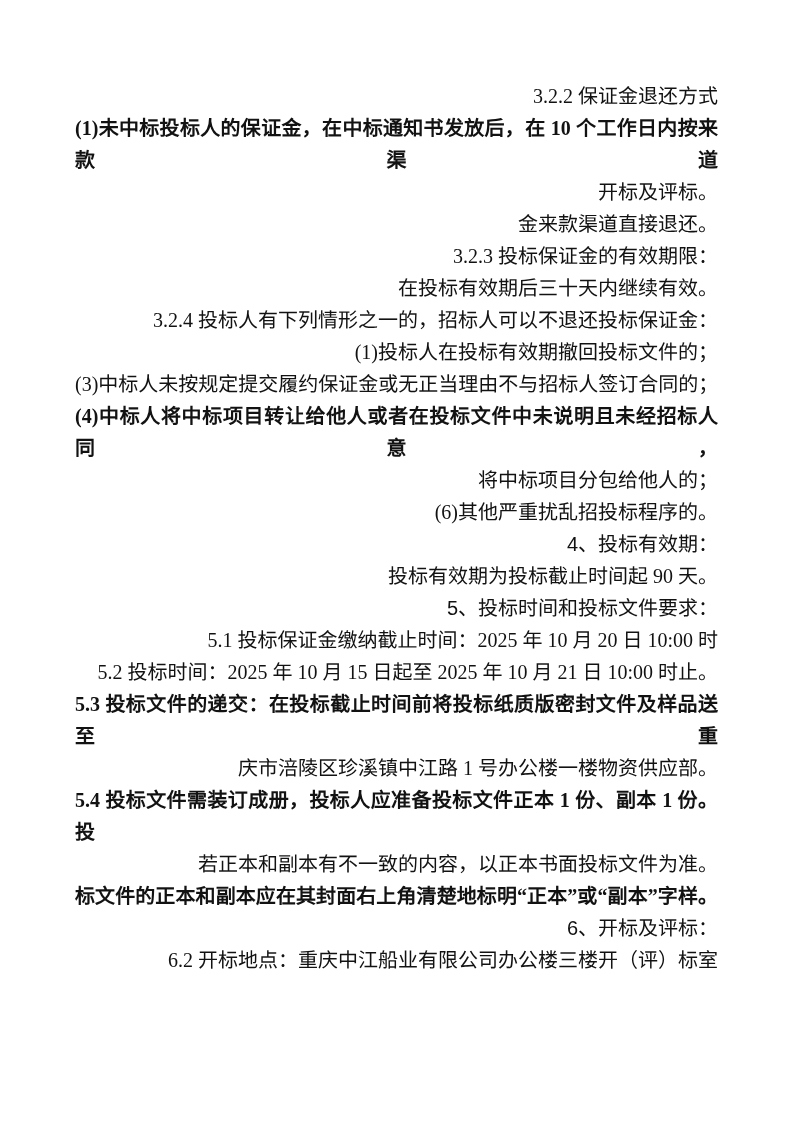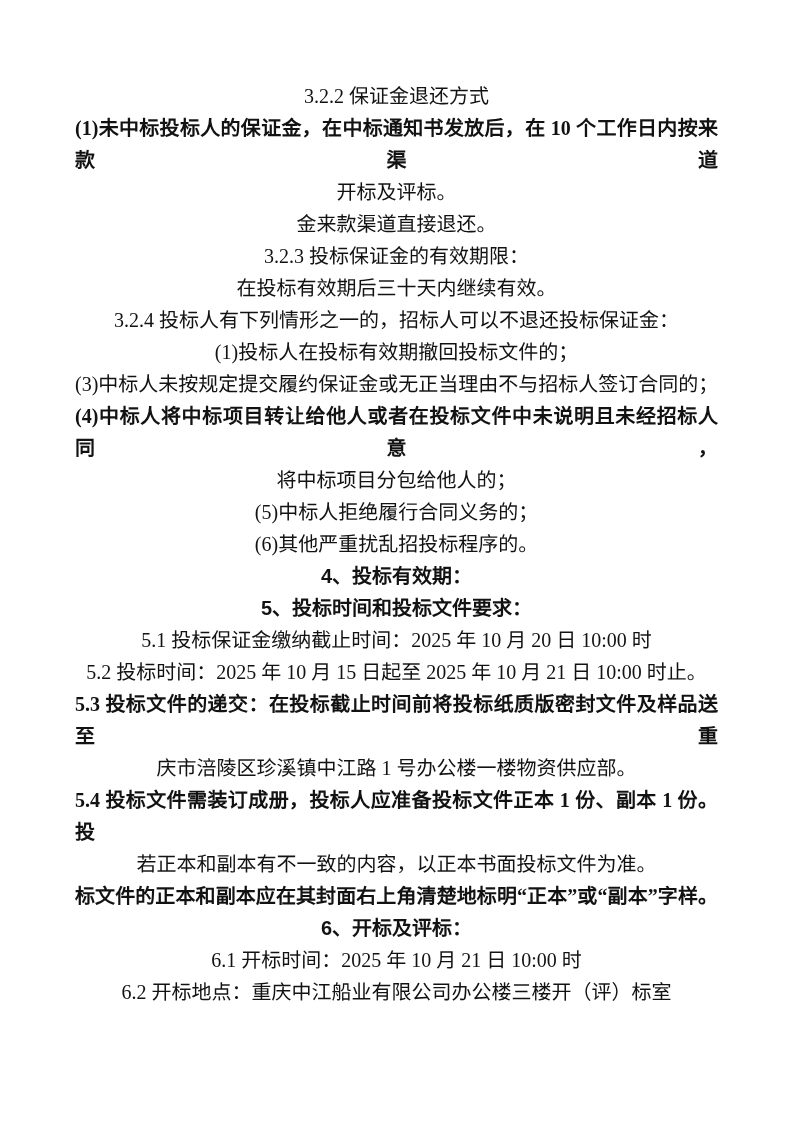--- a/index.html
+++ b/index.html
@@ -20,60 +20,59 @@
   .content {
     position: absolute;
     top: 80px;
     left: 75px;
     width: 643px;
   }
   .ln {
     font-size: 20px;
     line-height: 32px;
     white-space: nowrap;
-    text-align: center;
+    text-align: right;
   }
   
   .ln.j {
     white-space: normal;
     text-align: justify;
     text-align-last: justify;
     font-weight: bold;
   }
   
   .ln.h {
     font-family: "Liberation Sans", "DejaVu Sans", sans-serif;
-    font-weight: bold;
+    font-weight: normal;
   }
 </style>
 </head>
 <body>
 
 <div class="page">
   <div class="content">
     <div class="ln">3.2.2 保证金退还方式</div>
     <div class="ln j">(1)未中标投标人的保证金，在中标通知书发放后，在 10 个工作日内按来款渠道</div>
     <div class="ln">开标及评标。</div>
     <div class="ln">金来款渠道直接退还。</div>
     <div class="ln">3.2.3 投标保证金的有效期限：</div>
     <div class="ln">在投标有效期后三十天内继续有效。</div>
     <div class="ln">3.2.4 投标人有下列情形之一的，招标人可以不退还投标保证金：</div>
     <div class="ln">(1)投标人在投标有效期撤回投标文件的；</div>
     <div class="ln">(3)中标人未按规定提交履约保证金或无正当理由不与招标人签订合同的；</div>
     <div class="ln j">(4)中标人将中标项目转让给他人或者在投标文件中未说明且未经招标人同意，</div>
     <div class="ln">将中标项目分包给他人的；</div>
-    <div class="ln">(5)中标人拒绝履行合同义务的；</div>
     <div class="ln">(6)其他严重扰乱招投标程序的。</div>
     <div class="ln h">4、投标有效期：</div>
+    <div class="ln">投标有效期为投标截止时间起 90 天。</div>
     <div class="ln h">5、投标时间和投标文件要求：</div>
     <div class="ln">5.1 投标保证金缴纳截止时间：2025 年 10 月 20 日 10:00 时</div>
     <div class="ln">5.2 投标时间：2025 年 10 月 15 日起至 2025 年 10 月 21 日 10:00 时止。</div>
     <div class="ln j">5.3 投标文件的递交：在投标截止时间前将投标纸质版密封文件及样品送至重</div>
     <div class="ln">庆市涪陵区珍溪镇中江路 1 号办公楼一楼物资供应部。</div>
     <div class="ln j">5.4 投标文件需装订成册，投标人应准备投标文件正本 1 份、副本 1 份。投</div>
     <div class="ln">若正本和副本有不一致的内容，以正本书面投标文件为准。</div>
     <div class="ln j">标文件的正本和副本应在其封面右上角清楚地标明“正本”或“副本”字样。</div>
     <div class="ln h">6、开标及评标：</div>
-    <div class="ln">6.1 开标时间：2025 年 10 月 21 日 10:00 时</div>
     <div class="ln">6.2 开标地点：重庆中江船业有限公司办公楼三楼开（评）标室</div>
 
   </div>
 </div>
 
 </body></html>

